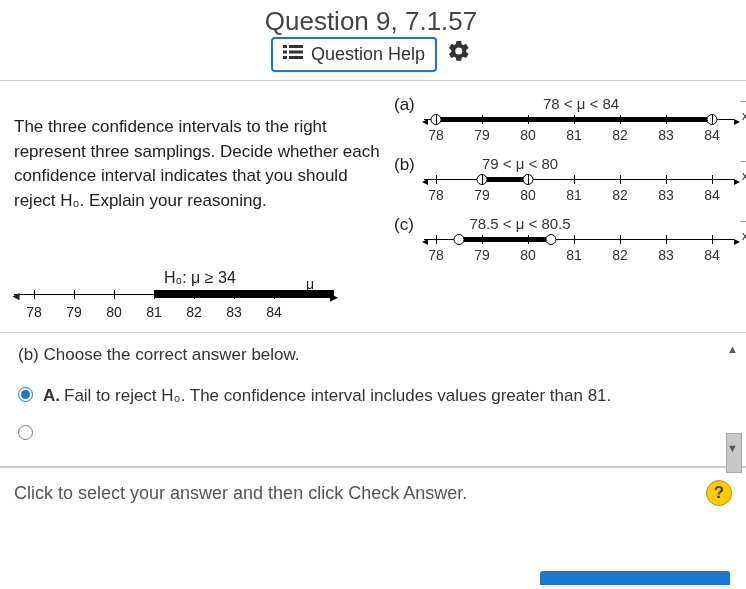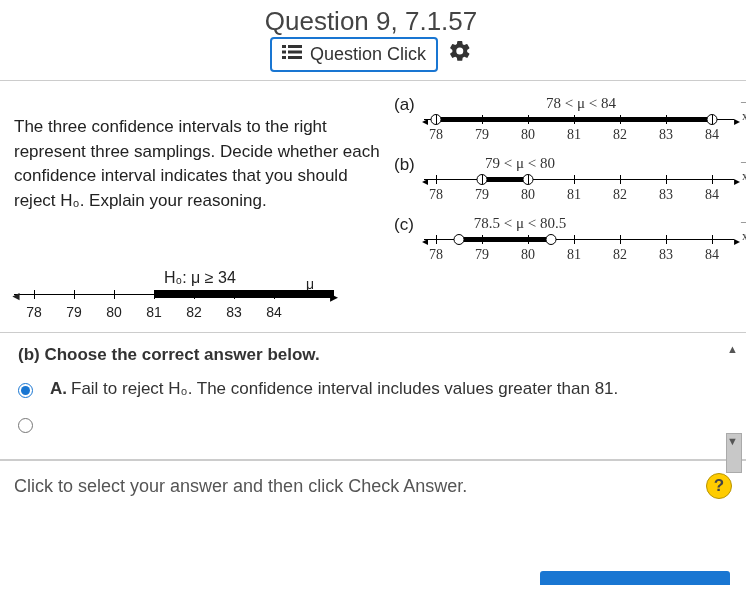--- a/index.html
+++ b/index.html
@@ -8,21 +8,21 @@
   .title { font-size: 26px; color: #444; font-weight: normal; }
   .header-right { display: flex; align-items: center; gap: 10px; }
   .help-btn { display: flex; align-items: center; gap: 8px; border: 2px solid #1976d2; border-radius: 4px; padding: 5px 10px; font-size: 18px; color: #333; cursor: pointer; background: #fff; }
   .help-icon { display: inline-block; }
   .gear { font-size: 26px; color: #444; cursor: pointer; }
   .content { display: flex; padding: 14px 8px 8px 14px; gap: 10px; }
   .left-col { width: 370px; font-size: 17px; line-height: 1.45; color: #222; margin-top: 20px; }
   .right-col { flex: 1; position: relative; }
   .nl-row { display: flex; align-items: flex-start; margin-bottom: 8px; }
   .nl-label { width: 30px; font-size: 17px; color: #222; }
-  .nl-plot { position: relative; height: 52px; flex: 1; font-family: Liberation Serif, serif; }
+  .nl-plot { position: relative; height: 52px; flex: 1; }
   .axis-line { position: absolute; top: 24px; left: 0; right: 4px; border-top: 1px solid #000; }
   .arrow-l, .arrow-r { position: absolute; top: 19px; font-size: 12px; color: #000; }
   .arrow-l { left: -2px; }
   .arrow-r { right: -2px; }
   .tick { position: absolute; top: 20px; width: 1px; height: 9px; background: #000; }
   .tlabel { position: absolute; top: 32px; font-size: 14px; transform: translateX(-50%); }
   .interval-bar { position: absolute; top: 22px; height: 5px; background: #000; }
   .endpoint { position: absolute; top: 19px; width: 11px; height: 11px; border: 1.5px solid #000; border-radius: 50%; background: #fff; transform: translateX(-50%); }
   .ci-label { position: absolute; top: 0; left: 50%; transform: translateX(-50%); font-size: 15px; white-space: nowrap; }
   .x-mark { position: absolute; top: 14px; right: -10px; font-size: 12px; }
@@ -31,22 +31,22 @@
   .h0-axis { position: absolute; top: 34px; left: 0; right: 0; border-top: 1px solid #000; }
   .h0-bar { position: absolute; top: 30px; height: 8px; background: #000; }
   .h0-arrow { position: absolute; top: 25px; right: -4px; font-size: 16px; color: #000; }
   .h0-al { position: absolute; top: 28px; left: -4px; font-size: 12px; }
   .h0-text { position: absolute; top: 6px; font-size: 16px; }
   .mu-mark { position: absolute; top: 14px; font-size: 14px; }
   .h0-tick { position: absolute; top: 30px; width: 1px; height: 9px; background: #000; }
   .h0-tl { position: absolute; top: 42px; font-size: 14px; transform: translateX(-50%); }
   .divider { border-top: 1px solid #ccc; margin: 4px 0 0 0; }
   .question-area { padding: 12px 24px 8px 18px; position: relative; }
-  .q-text { font-size: 17px; margin-bottom: 12px; font-weight: bold; }
-  .choice { display: flex; align-items: center; gap: 17px; margin-bottom: 14px; font-size: 17px; line-height: 1.45; }
+  .q-text { font-size: 17px; margin-bottom: 19px; }
+  .choice { display: flex; align-items: flex-start; gap: 10px; margin-bottom: 14px; font-size: 17px; line-height: 1.45; }
   .radio { margin-top: 3px; accent-color: #1976d2; width: 15px; height: 15px; }
   .choice-letter { font-weight: bold; margin-right: 4px; }
   .scroll-triangle { position: absolute; right: 8px; font-size: 11px; color: #555; cursor: pointer; }
   .scroll-up { top: 10px; }
   .scroll-down { bottom: 8px; }
   .scroll-thumb { position: absolute; right: 4px; top: 100px; width: 16px; height: 40px; background: #c8c8c8; border: 1px solid #aaa; }
   .footer { padding: 12px 14px 0 14px; border-top: 1px solid #ccc; display: flex; justify-content: space-between; align-items: center; }
   .footer-text { font-size: 18px; color: #555; }
   .help-circle { width: 26px; height: 26px; border-radius: 50%; background: #ffcc00; border: 1px solid #b89400; display: flex; align-items: center; justify-content: center; font-weight: bold; color: #444; cursor: pointer; font-size: 17px; }
   .blue-btn { position: absolute; bottom: 4px; right: 16px; width: 190px; height: 14px; background: #1976d2; border-radius: 3px 3px 0 0; }
@@ -63,21 +63,21 @@
             <g fill="#333">
               <rect x="0" y="1" width="4" height="3"></rect>
               <rect x="6" y="1" width="14" height="3"></rect>
               <rect x="0" y="6.5" width="4" height="3"></rect>
               <rect x="6" y="6.5" width="14" height="3"></rect>
               <rect x="0" y="12" width="4" height="3"></rect>
               <rect x="6" y="12" width="14" height="3"></rect>
             </g>
           </svg>
       </span>
-      <span>Question Click</span>
+      <span>Question Help</span>
     </button>
     <span class="gear">
       <svg width="24" height="24" viewBox="0 0 24 24" fill="#333">
           <path d="M19.14,12.94a7,7,0,0,0,.05-.94,7,7,0,0,0-.05-.94l2.11-1.65a.5.5,0,0,0,.12-.64l-2-3.46a.5.5,0,0,0-.61-.22l-2.49,1a7,7,0,0,0-1.63-.94l-.38-2.65A.5.5,0,0,0,13.77,2H9.77a.5.5,0,0,0-.5.42L8.89,5.07a7,7,0,0,0-1.63.94l-2.49-1a.5.5,0,0,0-.61.22l-2,3.46a.5.5,0,0,0,.12.64L4.39,11a7,7,0,0,0-.05.94,7,7,0,0,0,.05.94L2.28,14.53a.5.5,0,0,0-.12.64l2,3.46a.5.5,0,0,0,.61.22l2.49-1a7,7,0,0,0,1.63.94l.38,2.65a.5.5,0,0,0,.5.42h4a.5.5,0,0,0,.5-.42l.38-2.65a7,7,0,0,0,1.63-.94l2.49,1a.5.5,0,0,0,.61-.22l2-3.46a.5.5,0,0,0-.12-.64ZM11.77,15.5A3.5,3.5,0,1,1,15.27,12,3.5,3.5,0,0,1,11.77,15.5Z"></path>
         </svg>
     </span>
   </div>
 </div>
 
 <div class="content">

